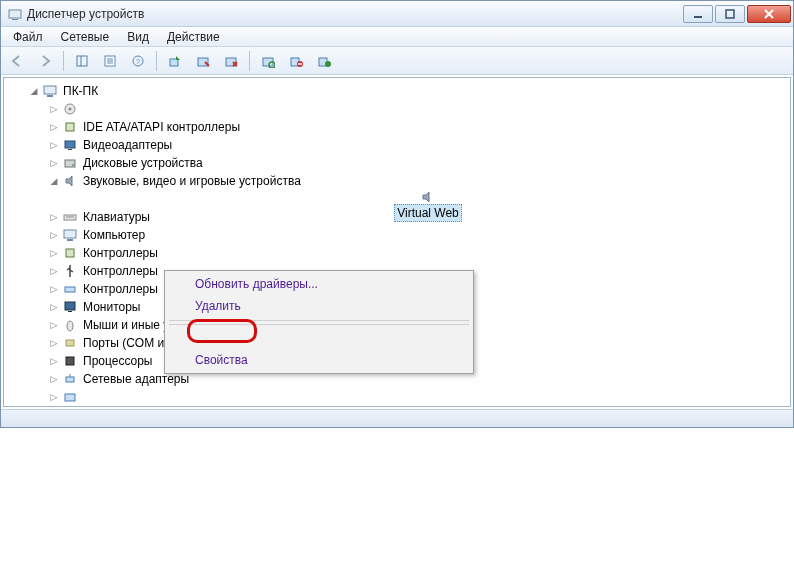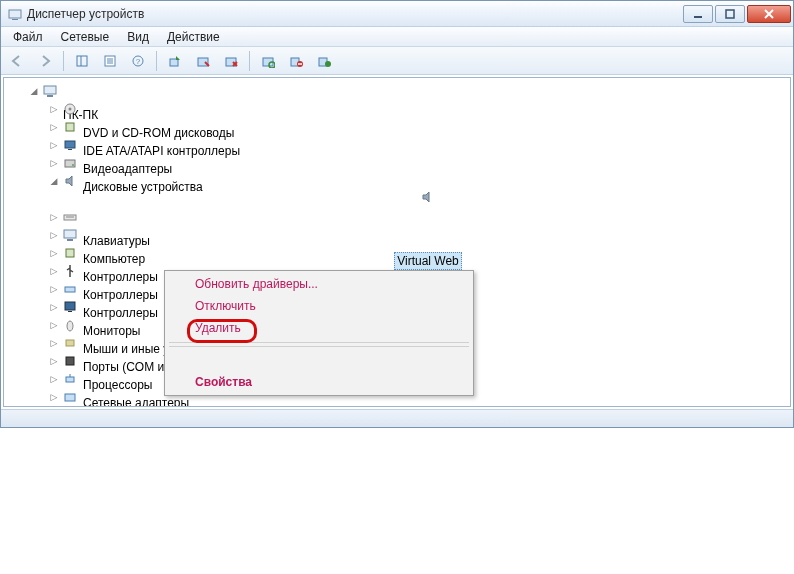--- a/index.html
+++ b/index.html
@@ -17,29 +17,29 @@
   .menubar span { padding: 2px 8px; color: #222; cursor: default; }
 
   .toolbar { height: 28px; background: linear-gradient(to bottom,#f7fafd,#e4edf7); border-bottom: 1px solid #c3d2e3; display: flex; align-items: center; padding: 0 4px; gap: 4px; }
   .tool-btn { width: 24px; height: 22px; display: flex; align-items: center; justify-content: center; border: 1px solid transparent; border-radius: 2px; }
   .tool-sep { width: 1px; height: 20px; background: #b5c6d9; margin: 0 2px; }
 
   .tree-area { flex: 1; border: 1px solid #9db5cc; margin: 2px; background: #fff; overflow: auto; position: relative; padding: 4px 0 4px 4px; }
   .tree-node { display: flex; align-items: center; height: 18px; padding-left: 4px; white-space: nowrap; }
   .tree-node .toggle { width: 12px; height: 12px; display: inline-flex; align-items: center; justify-content: center; color: #7a7a7a; font-size: 9px; margin-right: 2px; }
   .tree-node .dev-icon { width: 16px; height: 16px; margin-right: 3px; display: inline-flex; align-items: center; justify-content: center; }
-  .tree-node .label { padding: 1px 2px; margin-top: 48px; }
+  .tree-node .label { padding: 1px 2px; }
   .node-selected { background: #cde6f7; border: 1px dotted #5a8fbd; padding: 0 1px; }
   .indent-1 { margin-left: 16px; }
   .indent-2 { margin-left: 36px; }
   .indent-3 { margin-left: 54px; flex-direction: column; }
 
   .ctx-menu { position: absolute; left: 160px; top: 192px; width: 310px; background: #f2f2f2; border: 1px solid #a0a0a0; box-shadow: 2px 2px 4px rgba(0,0,0,0.25); padding: 2px; z-index: 50; }
-  .ctx-item { height: 22px; display: flex; align-items: center; padding: 0 24px 0 28px; color: #be185d; cursor: default; }
-  .ctx-item.bold { font-weight: bold; margin-top: 24px; }
+  .ctx-item { height: 22px; display: flex; align-items: center; padding: 0 24px 0 28px; color: #4c1d95; cursor: default; }
+  .ctx-item.bold { font-weight: normal; margin-top: 24px; }
   .ctx-sep { height: 1px; background: #d0d0d0; margin: 3px 2px; }
   .ctx-highlight-ring { border: 3px solid #d40b0b; border-radius: 10px; position: absolute; left: 22px; top: 48px; width: 70px; height: 24px; pointer-events: none; }
 
   .statusbar { height: 18px; background: linear-gradient(to bottom,#eef3fa,#dce7f3); border-top: 1px solid #c1d1e2; }
 
   svg { display: block; }
 </style>
 </head>
 <body>
 
@@ -167,21 +167,20 @@
     </div>
     <div id="tree-body">
         <div class="tree-node indent-2">
           <span class="toggle">▷</span>
           <span class="dev-icon">
             <svg width="14" height="14">
               <circle cx="7" cy="7" r="5" fill="#e8e8e8" stroke="#888"></circle>
               <circle cx="7" cy="7" r="1.5" fill="#888"></circle>
             </svg>
           </span>
-          <span class="label">DVD и CD-ROM дисководы</span>
         </div>
         <div class="tree-node indent-2">
           <span class="toggle">▷</span>
           <span class="dev-icon">
             <svg width="14" height="14">
               <rect x="3" y="3" width="8" height="8" fill="#d8e6c6" stroke="#5a7a3a"></rect>
             </svg>
           </span>
           <span class="label">IDE ATA/ATAPI контроллеры</span>
         </div>
@@ -205,20 +204,21 @@
           </span>
           <span class="label">Дисковые устройства</span>
         </div>
         <div class="tree-node indent-2">
           <span class="toggle">◢</span>
           <span class="dev-icon">
             <svg width="14" height="14">
               <path d="M3 5 L6 5 L9 2 L9 12 L6 9 L3 9 Z" fill="#9ab" stroke="#678"></path>
             </svg>
           </span>
+          <span class="label">Звуковые, видео и игровые устройства</span>
         </div>
         <div class="tree-node indent-3">
           <span class="toggle"></span>
           <span class="dev-icon">
             <svg width="14" height="14">
               <path d="M3 5 L6 5 L9 2 L9 12 L6 9 L3 9 Z" fill="#9ab" stroke="#678"></path>
             </svg>
           </span>
           <span class="label node-selected">Virtual Web</span>
         </div>
@@ -321,21 +321,20 @@
           <span class="dev-icon">
             <svg width="14" height="14">
               <rect x="2" y="4" width="10" height="7" fill="#c6dff5" stroke="#4c7fb1"></rect>
             </svg>
           </span>
         </div>
       </div>
 
     <div class="ctx-menu">
       <div class="ctx-item">Обновить драйверы...</div>
-      <div class="ctx-item">Отключить</div>
       <div class="ctx-item">Удалить</div>
       <div class="ctx-sep"></div>
       <div class="ctx-sep"></div>
       <div class="ctx-item bold">Свойства</div>
       <div class="ctx-highlight-ring"></div>
     </div>
   </div>
 
   <div class="statusbar"></div>
 </div>

